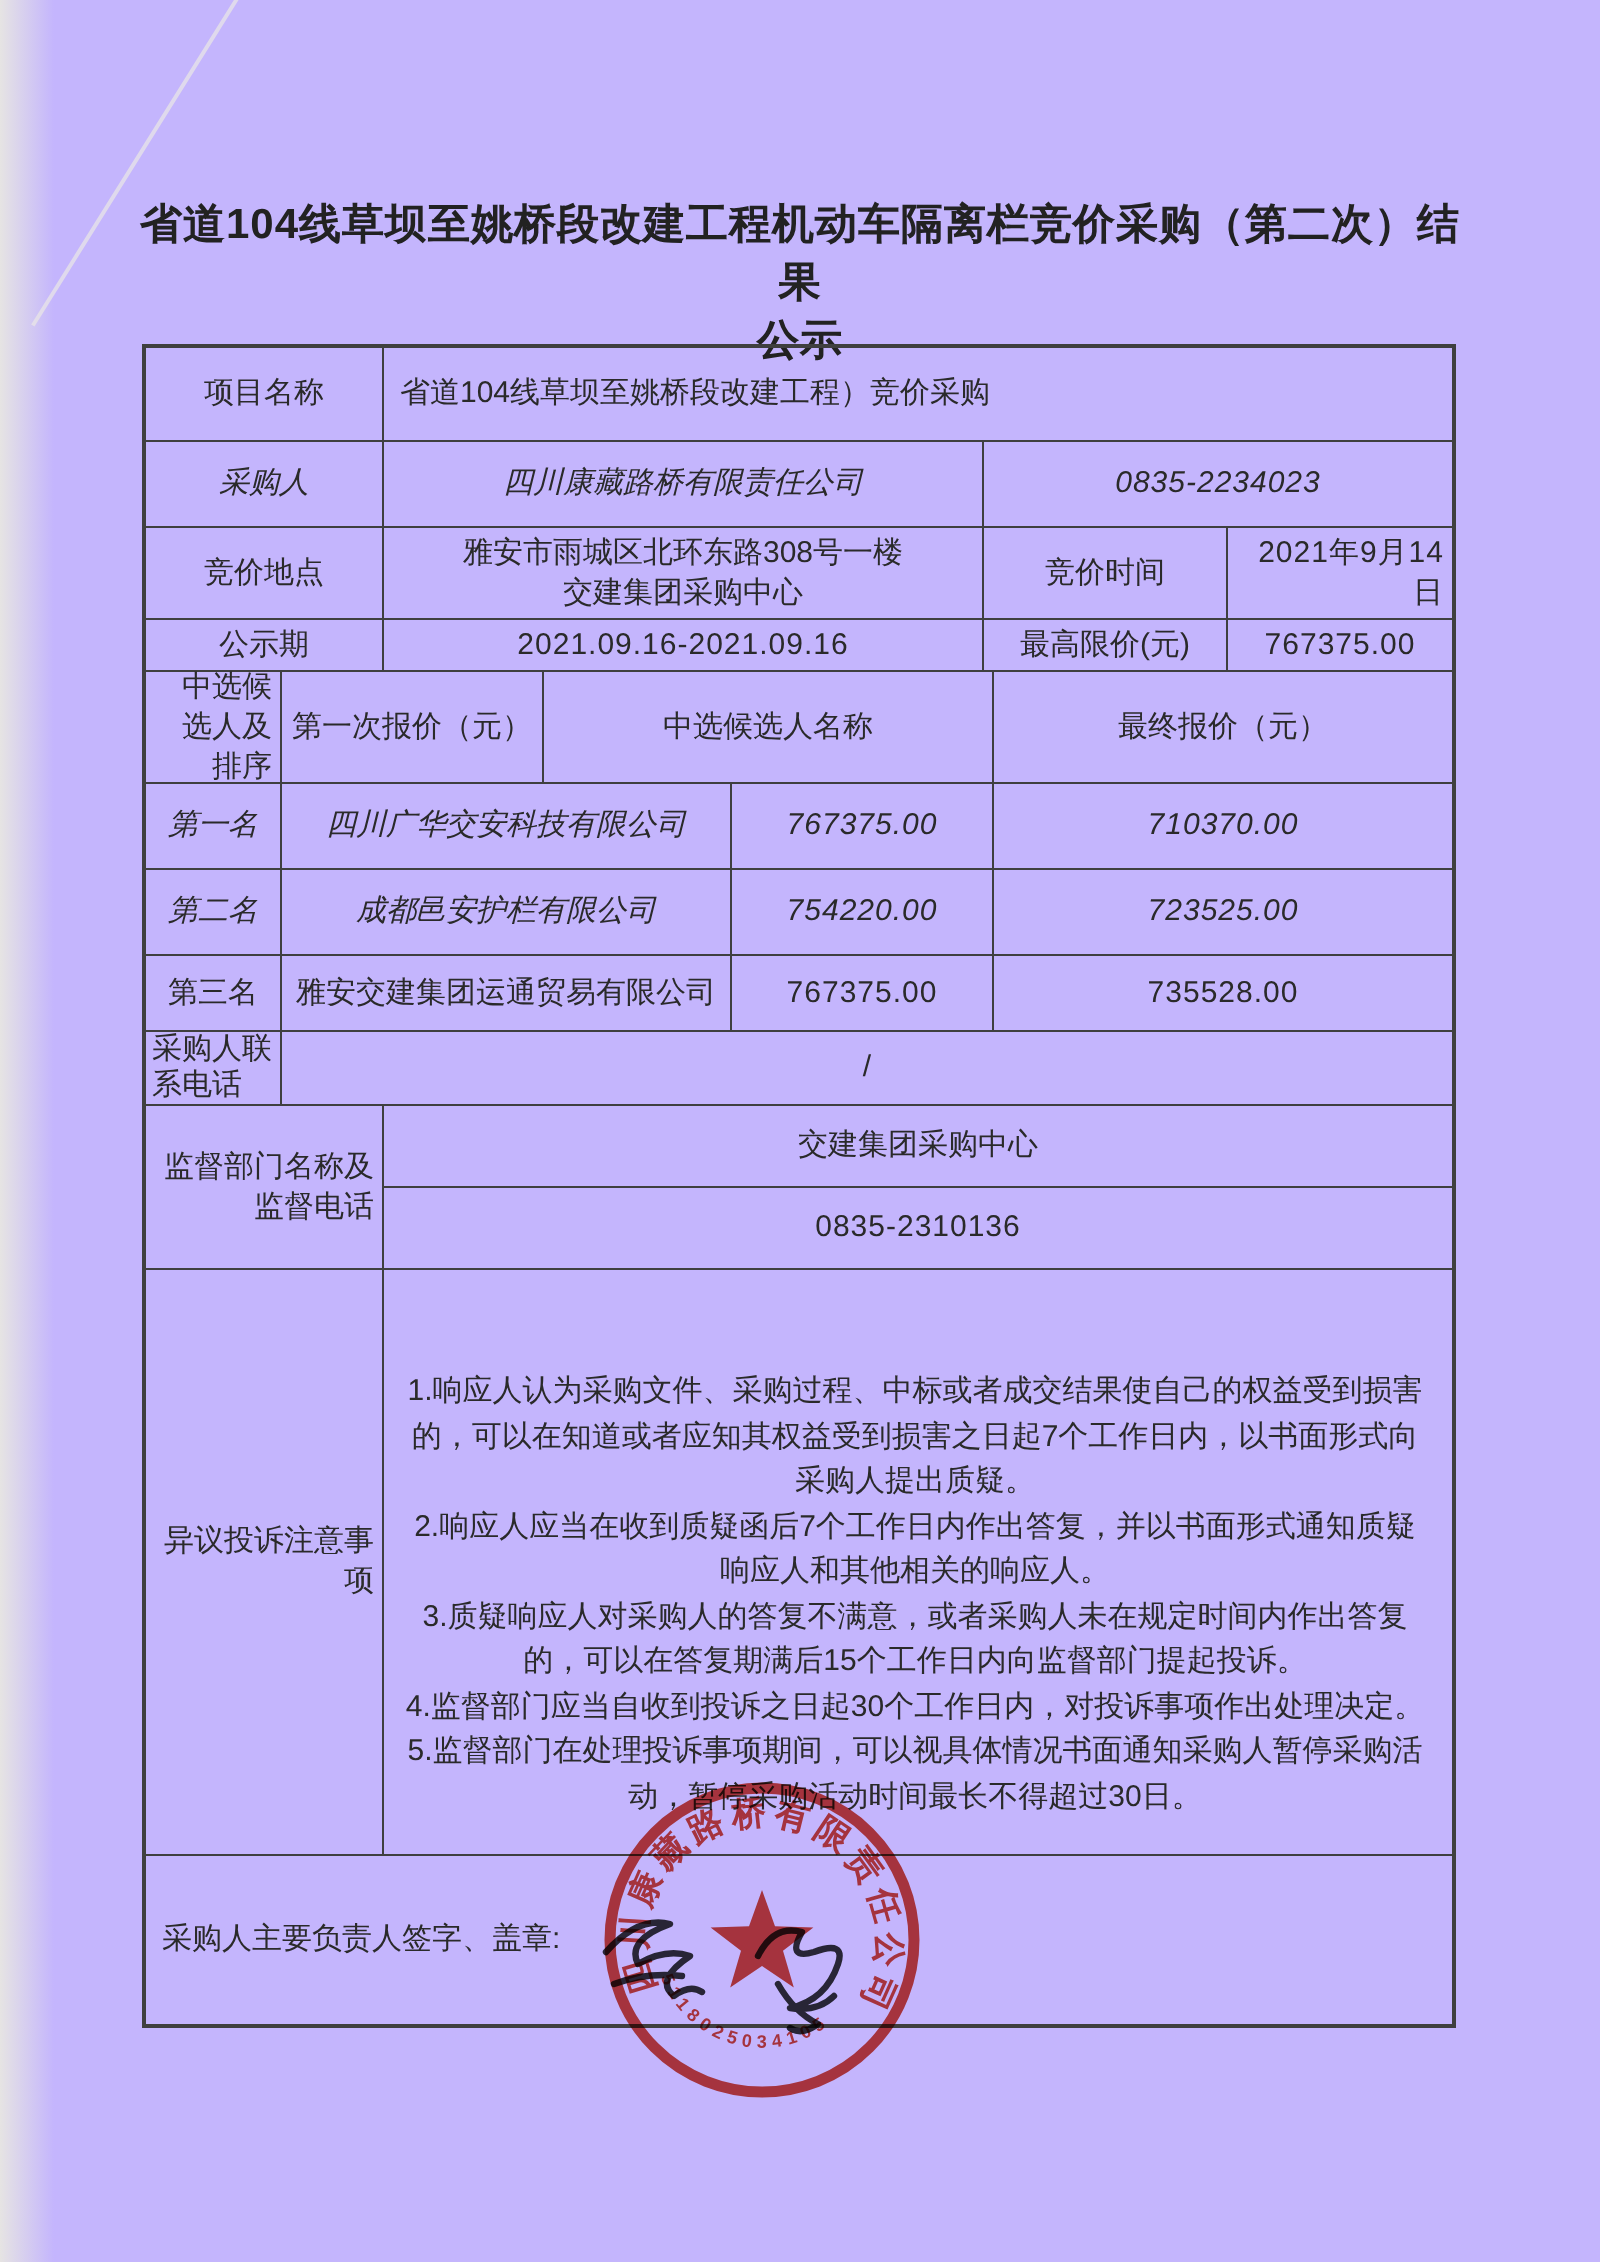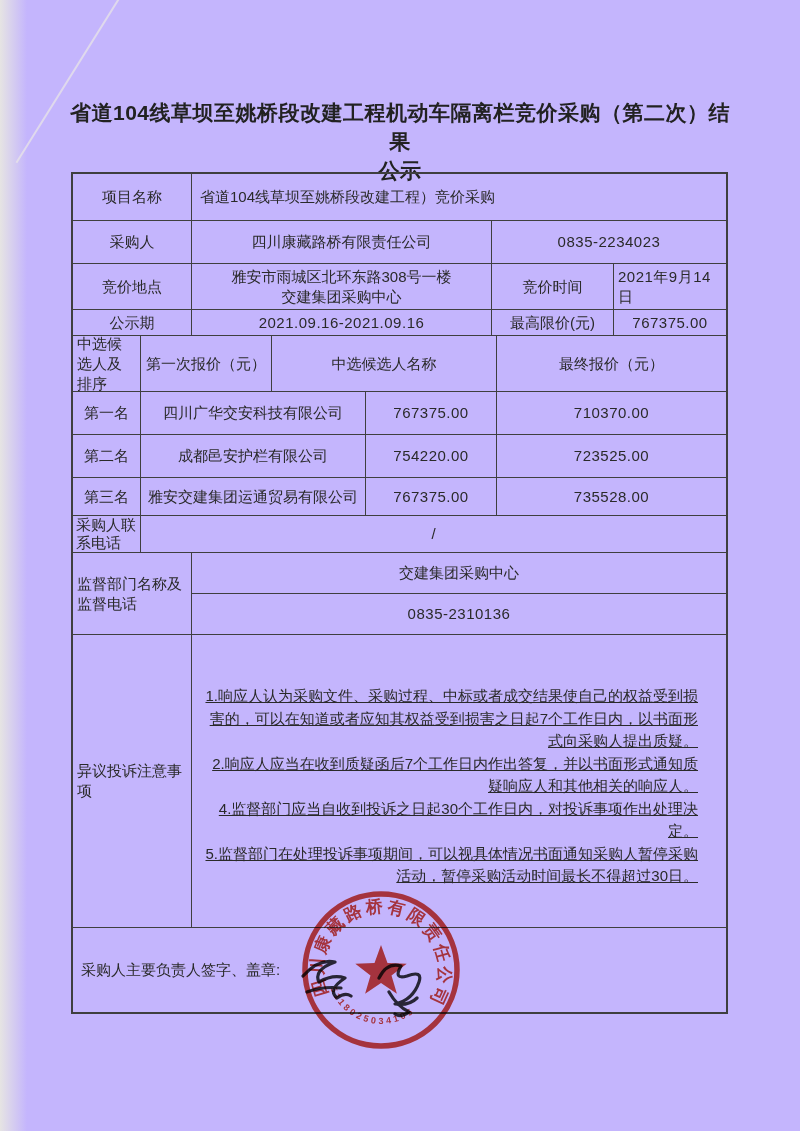--- a/index.html
+++ b/index.html
@@ -18,46 +18,46 @@
     text-align:center;font-size:21px;font-weight:bold;line-height:29px;
     color:#222;letter-spacing:.5px;
   }
   .doc-table{
     position:absolute;left:71px;top:172px;width:657px;
     border:2px solid #3f3f3f;box-sizing:border-box;
     font-size:15px;
   }
   .r{display:flex;border-top:1.5px solid #3f3f3f;box-sizing:border-box;}
   .doc-table .r:first-child{border-top:none;}
-  .c{display:flex;align-items:center;justify-content:center;text-align:left;
+  .c{display:flex;align-items:center;justify-content:center;text-align:right;
      border-left:1.5px solid #3f3f3f;box-sizing:border-box;
      padding:2px 4px;line-height:20px;}
   .c:first-child{border-left:none;}
   .c.grow{flex:1;}
   .c.left{justify-content:flex-start;text-align:left;padding-left:8px;}
   .col{flex-direction:column;}
   
   .wa1{width:118px;flex:none;}
   .wa2{width:300px;flex:none;}
   .wa3{width:122px;flex:none;}
   
   .wb1{width:67px;flex:none;}
   .wb2{width:225px;flex:none;}
   .wb3{width:131px;flex:none;}
   
   .wc1{width:118px;flex:none;}
-  .h43{height:43px;} .h46{height:46px;} .h26{height:26px;} .h56{height:56px;}
+  .h43{height:43px;font-style:italic;} .h46{height:46px;} .h26{height:26px;} .h56{height:56px;}
   .h38{height:38px;} .h37{height:37px;} .h82{height:82px;} .h293{height:293px;}
   .h85{height:85px;}
   .sub{flex:1;display:flex;align-items:center;justify-content:center;
        box-sizing:border-box;}
   .sub + .sub{border-top:1.5px solid #3f3f3f;}
   .objection-text{
-    align-items:flex-start;justify-content:flex-start;text-align:right;
-    padding:50px 28px 8px 10px;line-height:22.5px;text-decoration:underline;
+    align-items:flex-start;justify-content:flex-start;text-align:center;
+    padding:50px 13px 8px 10px;line-height:22.5px;
   }
   .objection-text p{margin:0;}
   .num{letter-spacing:.5px;}
   .seal-svg{position:absolute;left:299px;top:888px;width:164px;height:164px;
     mix-blend-mode:multiply;opacity:.93;}
   .sign-svg{position:absolute;left:293px;top:948px;width:170px;height:86px;
     mix-blend-mode:multiply;opacity:.88;}
 </style>
 </head>
 <body>
@@ -139,20 +139,21 @@
         <div class="sub num">0835-2310136</div>
       </div>
     </div>
 
     <div class="r h293">
       <div class="c wc1">异议投诉注意事项</div>
       <div class="c grow objection-text">
         <div>
           <p>1.响应人认为采购文件、采购过程、中标或者成交结果使自己的权益受到损害的，可以在知道或者应知其权益受到损害之日起7个工作日内，以书面形式向采购人提出质疑。</p>
           <p>2.响应人应当在收到质疑函后7个工作日内作出答复，并以书面形式通知质疑响应人和其他相关的响应人。</p>
+          <p>3.质疑响应人对采购人的答复不满意，或者采购人未在规定时间内作出答复的，可以在答复期满后15个工作日内向监督部门提起投诉。</p>
           <p>4.监督部门应当自收到投诉之日起30个工作日内，对投诉事项作出处理决定。</p>
           <p>5.监督部门在处理投诉事项期间，可以视具体情况书面通知采购人暂停采购活动，暂停采购活动时间最长不得超过30日。</p>
         </div>
       </div>
     </div>
 
     <div class="r h85">
       <div class="c grow left">采购人主要负责人签字、盖章:</div>
     </div>
   </div>

